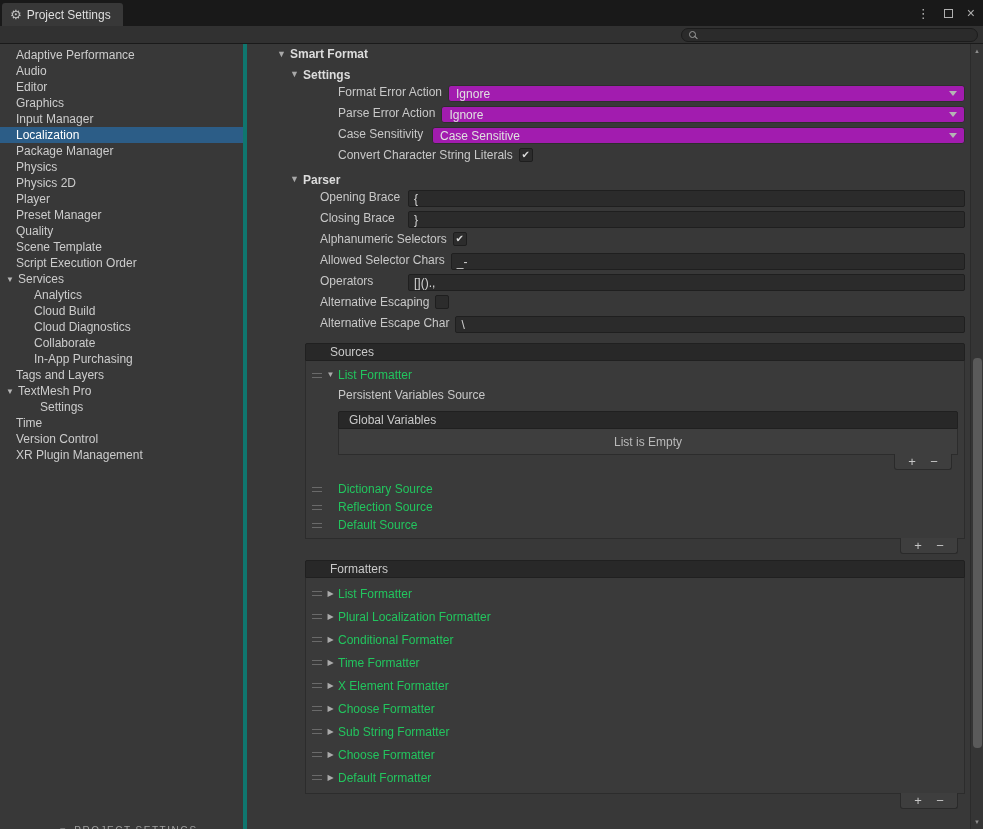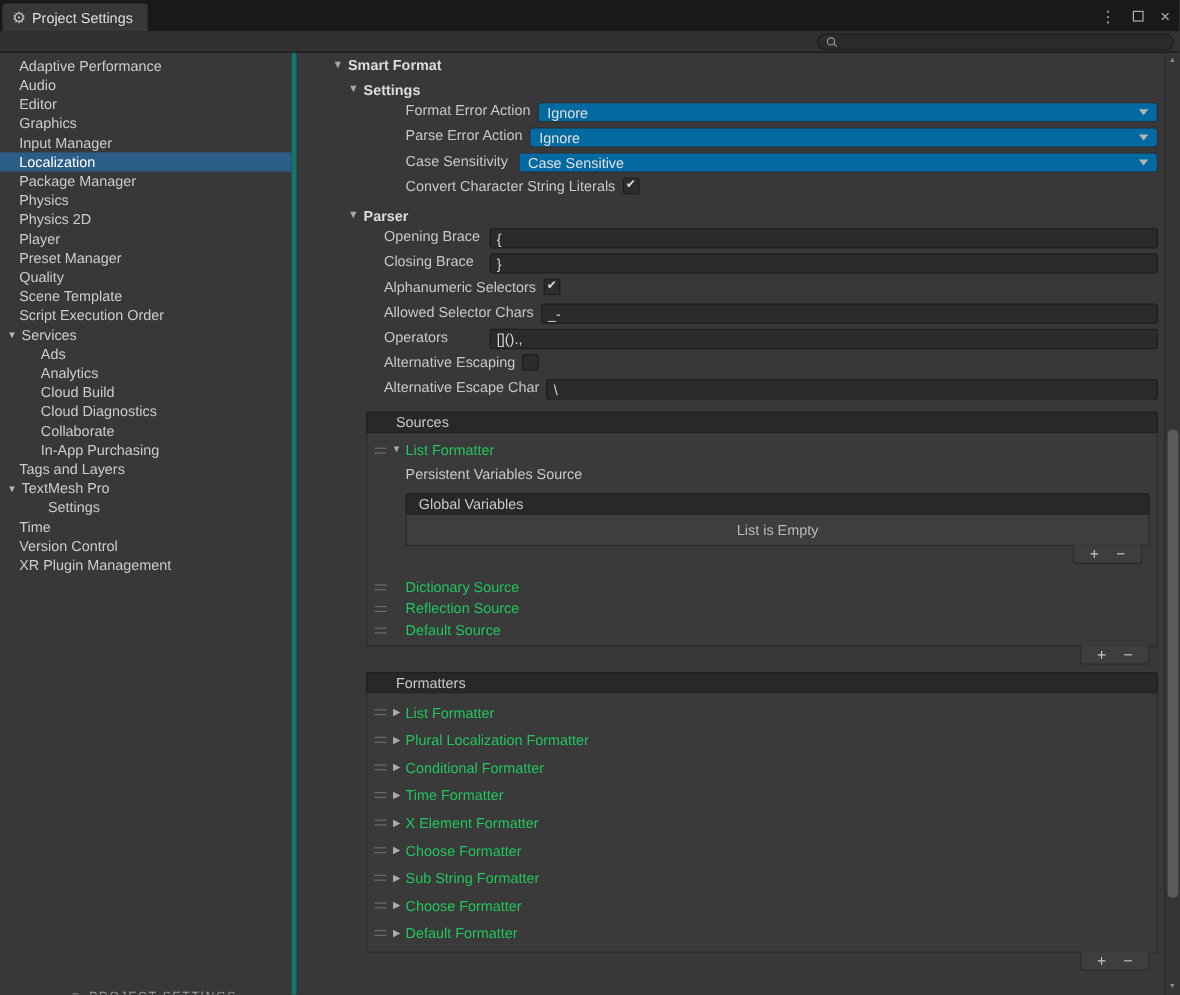--- a/index.html
+++ b/index.html
@@ -60,21 +60,21 @@
   .section-header { margin-left: 43px; height: 21px; }
 
   .field-row { display: flex; align-items: flex-start; height: 21px; margin-right: 5px; }
   .field-label { margin-right: 6px; white-space: nowrap; color: #C8C8C8; }
   .sec-settings .field-row { margin-left: 91px; }
   .sec-settings .field-label { min-width: 88px; }
   .sec-parser .field-row { margin-left: 73px; }
   .sec-parser .field-label { min-width: 82px; }
 
   .dropdown {
-    flex: 1; height: 17px; background: #0369a1; border: 1px solid #2E2E2E; border-radius: 3px;
+    flex: 1; height: 17px; background: #a21caf; border: 1px solid #2E2E2E; border-radius: 3px;
     display: none; align-items: center; justify-content: space-between; padding: 0 7px; color: #E0E0E0;
   }
   .dd-arrow { width: 0; height: 0; border-left: 4px solid transparent; border-right: 4px solid transparent; border-top: 5px solid #B4B4B4; }
   .textfield {
     flex: 1; height: 17px; background: #2B2B2B; border: 1px solid #1F1F1F; border-radius: 2px;
     display: none; align-items: center; padding: 0 5px; color: #D4D4D4;
   }
   .checkbox {
     flex: none; width: 14px; height: 14px; background: #2C2C2C; border: 1px solid #1E1E1E; border-radius: 2px;
     display: none; align-items: center; justify-content: center;
@@ -208,24 +208,20 @@
 
     <span class="side-label">Scene Template</span>
   </div>
       <div class="side-item ind-1">
 
     <span class="side-label">Script Execution Order</span>
   </div>
       <div class="side-item ind-0">
     <span class="tri" style="display: inline-block;">▼</span>
     <span class="side-label">Services</span>
-  </div>
-      <div class="side-item ind-2">
-
-    <span class="side-label">Ads</span>
   </div>
       <div class="side-item ind-2">
 
     <span class="side-label">Analytics</span>
   </div>
       <div class="side-item ind-2">
 
     <span class="side-label">Cloud Build</span>
   </div>
       <div class="side-item ind-2">

